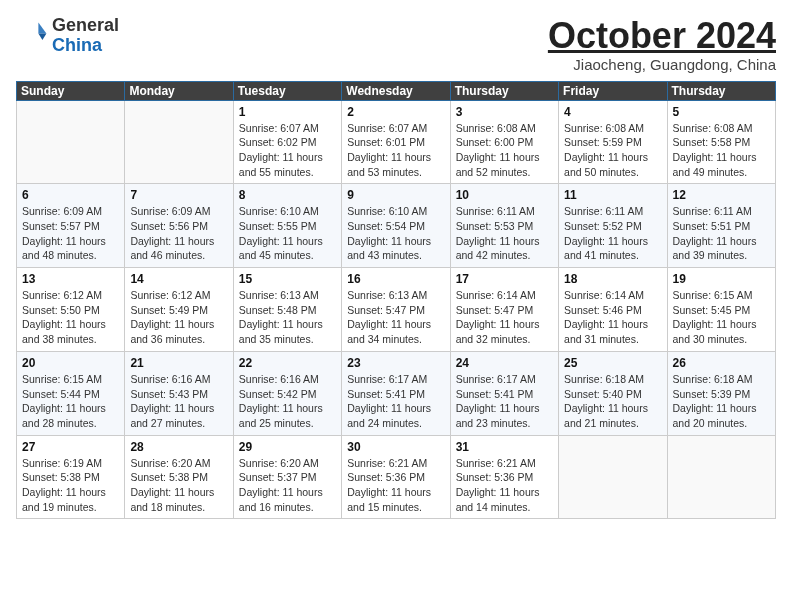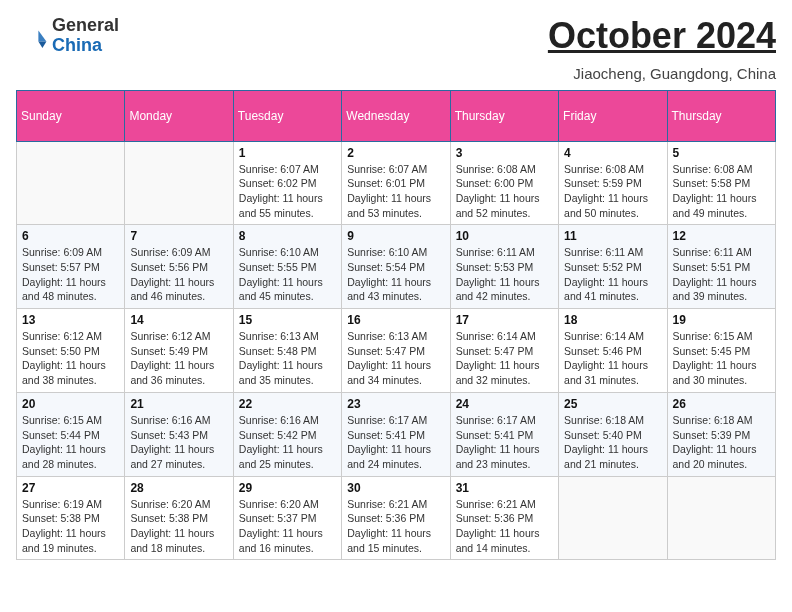--- a/index.html
+++ b/index.html
@@ -11,21 +11,21 @@
       padding: 16px;
     }
     .header {
       display: flex;
       justify-content: space-between;
       align-items: flex-start;
       margin-bottom: 8px;
     }
     .logo {
       display: flex;
-      align-items: flex-end;
+      align-items: flex-start;
       gap: 4px;
     }
     .logo-text {
       font-size: 18px;
       font-weight: bold;
       line-height: 1.1;
     }
     .logo-general { color: #333; }
     .logo-blue { color: #1a6bb5; }
     .logo-icon {
@@ -38,34 +38,33 @@
     .month-title {
       font-size: 36px;
       font-weight: bold;
       color: #222;
       line-height: 1.1;
       text-decoration: underline;
     }
     .location {
       font-size: 15px;
       color: #444;
-      margin-top: 9px;
     }
     .calendar {
       width: 100%;
       border-collapse: collapse;
       font-size: 11px;
     }
     .calendar th {
-      background-color: #ec4899;
+      background-color: #404040;
       color: #fff;
-      padding: 18px 4px;
+      padding: 2px 4px;
       text-align: left;
       font-size: 12px;
-      font-weight: normal;
+      font-weight: bold;
       border: 1px solid #2a6aa0;
     }
     .calendar td {
       border: 1px solid #ccc;
       vertical-align: top;
       padding: 4px 5px;
       min-height: 80px;
       width: calc(100% / 7);
       background: #fff;
     }

